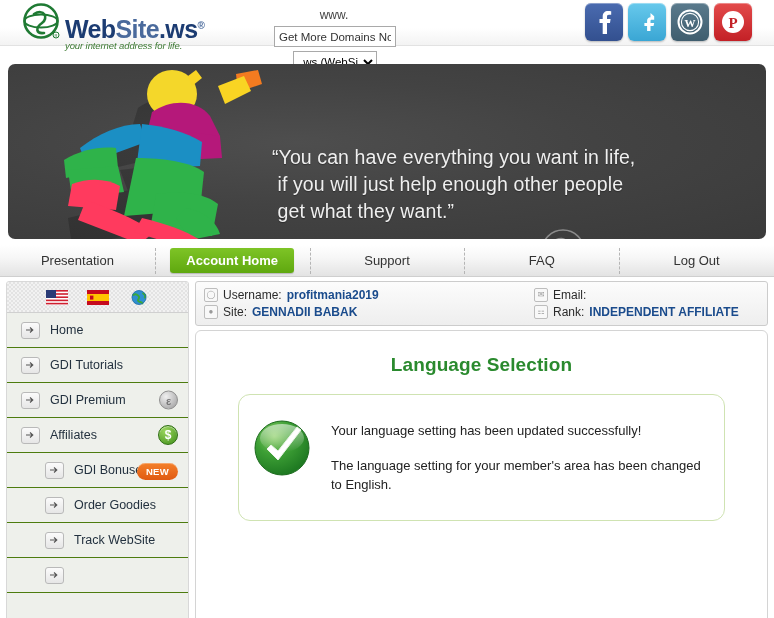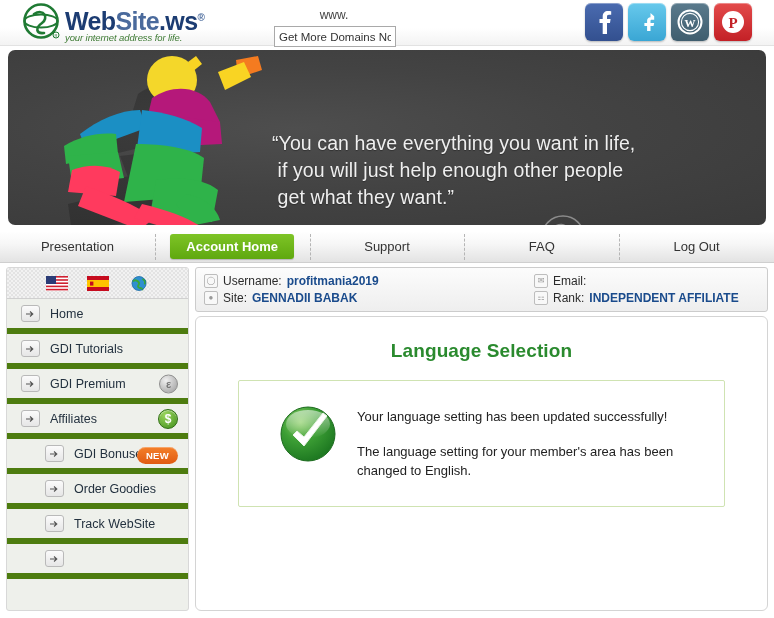--- a/index.html
+++ b/index.html
@@ -17,21 +17,21 @@
     position: relative;
     height: 46px;
     background: linear-gradient(to bottom,#ffffff 0%,#ffffff 62%,#f3f3f3 100%);
     border-bottom: 1px solid #e2e2e2;
   }
   .logo-wrap {
     position: absolute; left: 22px; top: 2px;
     display: flex; align-items: flex-start;
   }
   .logo-mark { width: 40px; height: 40px; flex: 0 0 40px; }
-  .logo-text { margin-left: 3px; padding-top: 3px; }
+  .logo-text { margin-left: 3px; padding-top: 3px; margin-top: 8px; }
   .logo-line1 {
     font-size: 25px; font-weight: bold; letter-spacing: -0.6px;
     line-height: 25px; color: #2b4a7e; white-space: nowrap;
   }
   .logo-line1 .web { color:#1c3c72; }
   .logo-line1 .site { color:#4a6a9c; font-weight: bold;}
   .logo-line1 .ws { color:#1c3c72; }
   .logo-line1 .reg { font-size: 10px; vertical-align: super; color:#4a6a9c;}
   .logo-line2 {
     font-size: 9.5px; color:#3d7a33; letter-spacing: -0.1px;
@@ -69,21 +69,21 @@
     box-shadow: inset 0 1px 0 rgba(255,255,255,.35), 0 1px 2px rgba(0,0,0,.25);
   }
   .soc.fb { background: linear-gradient(to bottom,#4a6bb0,#33508f); }
   .soc.tw { background: linear-gradient(to bottom,#67c9ec,#3aa6d4); }
   .soc.wp { background: linear-gradient(to bottom,#5a7a8c,#3f5d6e); }
   .soc.pi { background: linear-gradient(to bottom,#e34b4b,#c32026); }
 
   
   .banner {
     position: relative;
-    margin: 4px 8px 0 8px;
+    margin: 18px 8px 0 8px;
     height: 175px;
     border-radius: 7px;
     background: radial-gradient(ellipse at 38% 45%, #4e4e4e 0%, #434343 45%, #3a3a3a 100%);
     overflow: hidden;
   }
   .banner-figure { position: absolute; left: 52px; top: 4px; }
   .quote {
     position: absolute; left: 264px; top: 80px;
     color: #efefef; font-size: 19.5px; line-height: 27px;
     letter-spacing: .1px; white-space: pre;
@@ -126,21 +126,21 @@
     border-bottom: 1px solid #d0d0d0;
     background-color: #f2f2f2;
     background-image:
       linear-gradient(45deg,#e3e3e3 25%,transparent 25%,transparent 75%,#e3e3e3 75%),
       linear-gradient(45deg,#e3e3e3 25%,transparent 25%,transparent 75%,#e3e3e3 75%);
     background-size: 4px 4px; background-position: 0 0, 2px 2px;
   }
   .flag { width: 22px; height: 15px; display:block; }
   .navitem {
     height: 35px; display:flex; align-items:center;
-    border-bottom: 6px solid #4d7c0f; background:#eef0eb;
+    border-bottom: 1px solid #4d7c0f; background:#eef0eb;
     padding-left: 14px; cursor: pointer; position: relative;
   }
   .navitem.sub { padding-left: 38px; }
   .arrow-icon {
     width: 19px; height: 17px; flex: 0 0 19px; margin-right: 10px;
     border: 1px solid #b9b9b9; border-radius: 3px;
     background: linear-gradient(to bottom,#fbfbfb,#e6e6e6);
     display:flex; align-items:center; justify-content:center;
   }
   .navlabel { font-size: 12.5px; color:#23313f; }
@@ -187,22 +187,22 @@
 
   .panel {
     border: 1px solid #d4d4d4; border-radius: 6px; background:#fff;
     flex: 1 1 auto; padding: 18px 20px 0 20px; position: relative;
   }
   .panel-title {
     text-align: center; color:#2a8a2e; font-size: 19px; font-weight: bold;
     margin: 5px 0 18px 0; letter-spacing: .1px;
   }
   .msgbox {
-    border: 1px solid #cfe3b2; border-radius: 2px; background:#fff;
-    margin: 0 22px; padding: 22px 18px 26px 34px;
+    border: 1px solid #cfe3b2; border-radius: 12px; background:#fff;
+    margin: 0 22px; padding: 22px 18px 26px 8px;
     display:flex; align-items: flex-start; gap: 20px;
   }
   .check-icon { width: 58px; height: 58px; flex: 0 0 58px; margin-left: 6px; margin-top: 2px;}
   .msgtext { padding-top: 4px; }
   .msgline { font-size: 13px; color:#222; line-height: 19px; }
   .msgline.first { margin-bottom: 16px; }
 </style>
 </head>
 <body>
 

